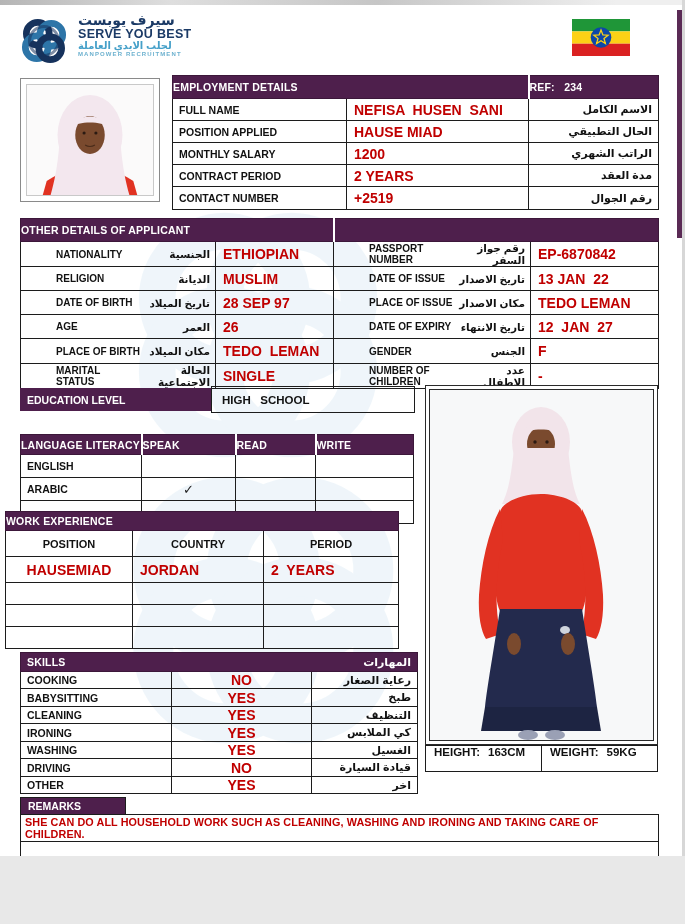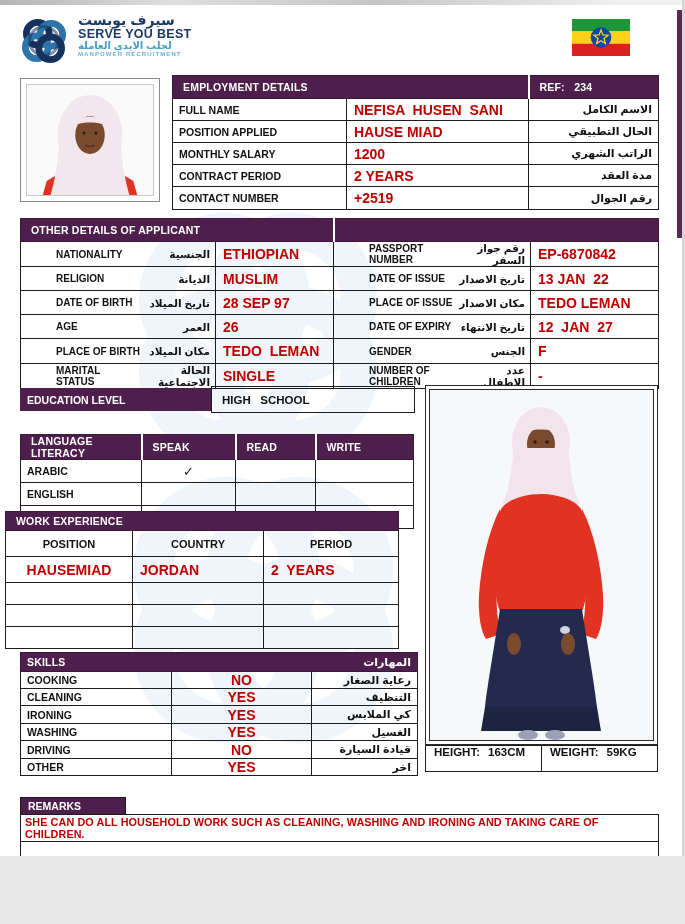--- a/index.html
+++ b/index.html
@@ -28,21 +28,21 @@
   .bodyphoto svg{display:block;width:100%;height:100%;border:1px solid #2a2a2a;box-sizing:border-box;}
   .hw-row{position:absolute;left:425px;top:745px;width:233px;height:27px;border:1px solid #1c1c1c;
     box-sizing:border-box;display:flex;background:transparent;}
   .hw-cell{flex:1;display:flex;padding-left:8px;gap:8px;
     font-weight:bold;font-size:11.5px;color:#111;}
   .hw-cell+.hw-cell{border-left:1px solid #1c1c1c;}
   
   table{border-collapse:collapse;table-layout:fixed;position:absolute;}
   td{border:1px solid #1c1c1c;overflow:hidden;vertical-align:middle;}
   .ph{background:#4e1f4c;color:#fff;font-weight:bold;font-size:10.5px;text-align:left;
-      padding:0 0 0 10px;letter-spacing:.2px;border-color:#3c173a;}
+      padding:0 0 0 0;letter-spacing:.2px;border-color:#3c173a;}
   .lbl{font-weight:bold;font-size:10.5px;color:#111;padding-left:6px;text-align:left;}
   .val{font-weight:bold;font-size:14px;color:#c00000;padding-left:7px;text-align:left;white-space:pre;}
   .arb{font-weight:bold;font-size:11px;color:#111;padding-right:6px;text-align:right;direction:rtl;}
   .dual{padding:0 5px;}
   .dual .in{display:flex;justify-content:space-between;align-items:center;}
   .dual .en{font-weight:bold;font-size:10px;color:#111;padding-left:30px;}
   .dual .ar{font-weight:bold;font-size:10.5px;color:#111;direction:rtl;}
   .wx-h{font-weight:bold;font-size:11px;color:#111;text-align:center;}
   .chk{text-align:center;font-size:13px;color:#222;font-weight:bold;padding:0;}
   .val-c{text-align:center;padding:0;white-space:normal;}
@@ -289,28 +289,28 @@
         <col style="width:98px">
       </colgroup>
     <tbody>
         <tr style="height:20px">
       <td class="ph">LANGUAGE LITERACY</td>
       <td class="ph notch">SPEAK</td>
       <td class="ph notch">READ</td>
       <td class="ph notch">WRITE</td>
     </tr>
     <tr style="height:23px">
+      <td class="lbl">ENGLISH</td>
+      <td class="chk"></td>
+      <td class="chk"></td>
+      <td class="chk"></td>
+    </tr>
+    <tr style="height:23px">
       <td class="lbl">ARABIC</td>
       <td class="chk">✓</td>
-      <td class="chk"></td>
-      <td class="chk"></td>
-    </tr>
-    <tr style="height:23px">
-      <td class="lbl">ENGLISH</td>
-      <td class="chk"></td>
       <td class="chk"></td>
       <td class="chk"></td>
     </tr>
     <tr style="height:23px">
       <td class="lbl"></td>
       <td class="chk"></td>
       <td class="chk"></td>
       <td class="chk"></td>
     </tr>
   </tbody>
@@ -401,20 +401,25 @@
           <span>SKILLS</span>
           <span style="direction:rtl;font-size:11px">المهارات</span>
         </div>
       </td>
     </tr>
     <tr style="height:17px">
       <td class="lbl">COOKING</td>
       <td class="val val-c">NO</td>
       <td class="arb">رعاية الصغار</td>
     </tr>
+    <tr style="height:18px">
+      <td class="lbl">BABYSITTING</td>
+      <td class="val val-c">YES</td>
+      <td class="arb">طبخ</td>
+    </tr>
     <tr style="height:17px">
       <td class="lbl">CLEANING</td>
       <td class="val val-c">YES</td>
       <td class="arb">التنظيف</td>
     </tr>
     <tr style="height:18px">
       <td class="lbl">IRONING</td>
       <td class="val val-c">YES</td>
       <td class="arb">كي الملابس</td>
     </tr>

